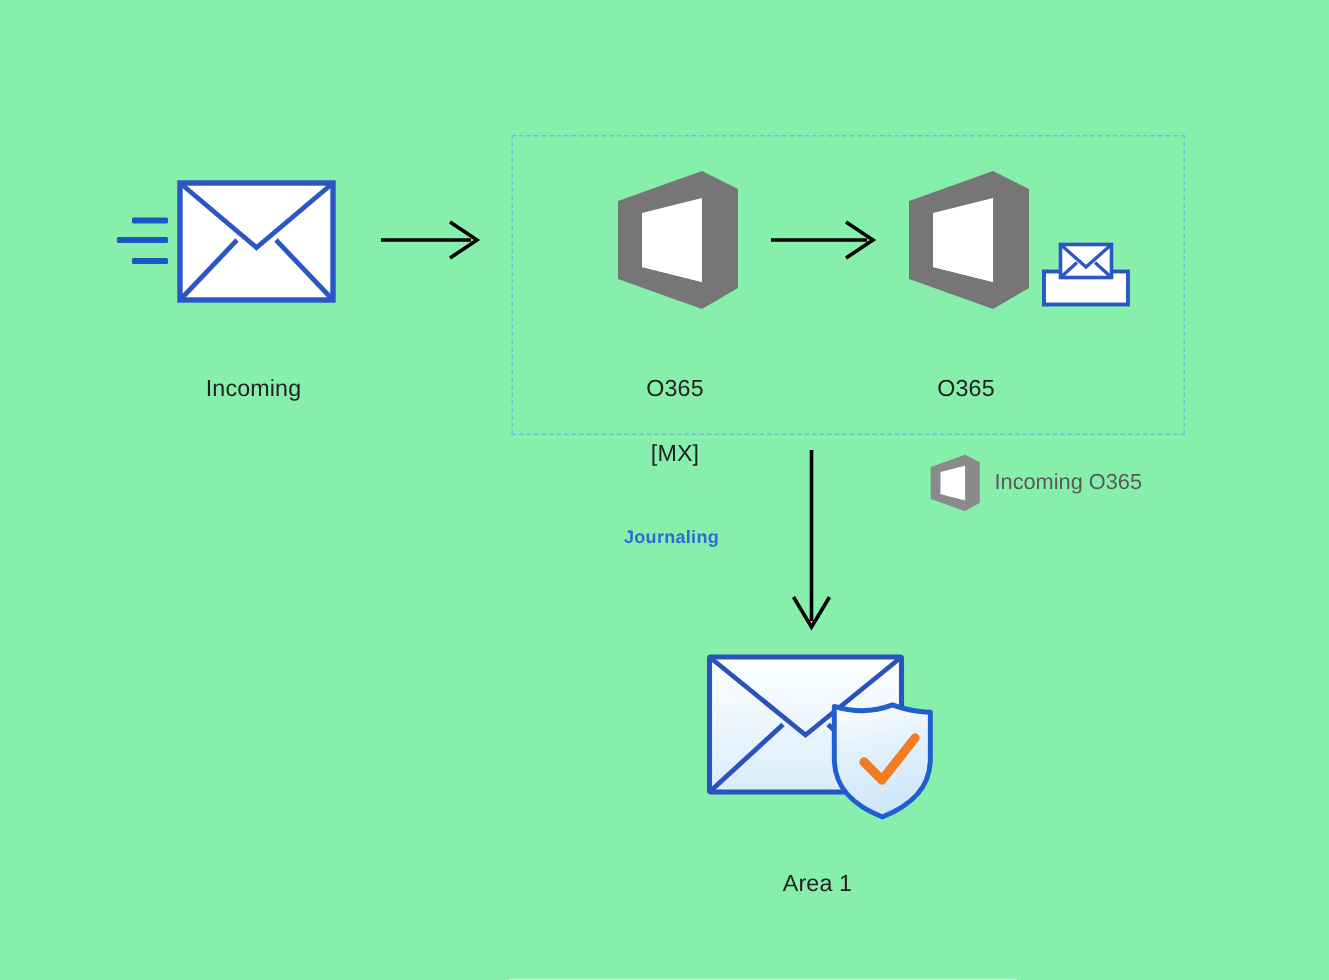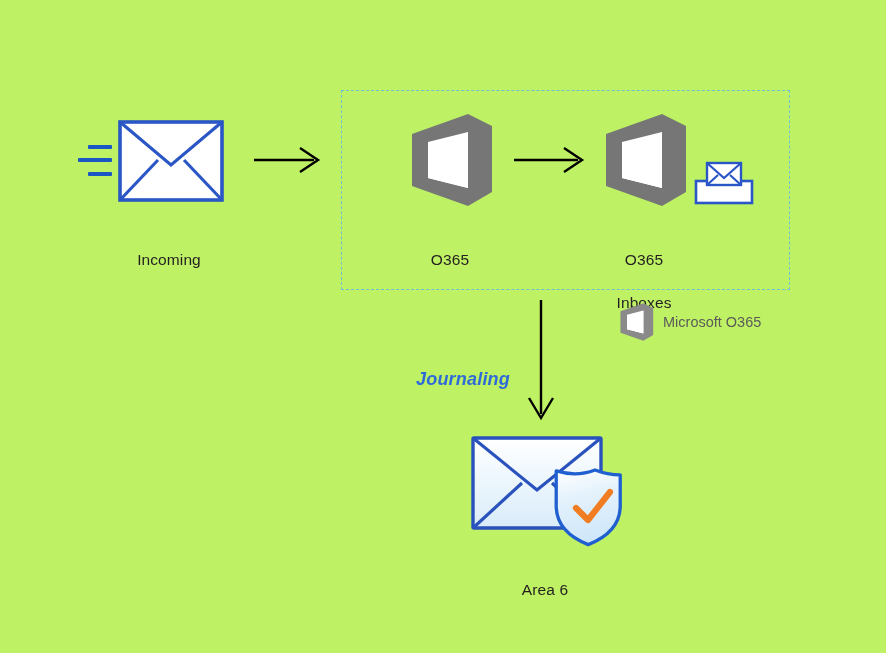--- a/index.html
+++ b/index.html
@@ -8,21 +8,21 @@
     padding: 0;
     background: #ffffff;
   }
   body {
     font-family: "Liberation Sans", sans-serif;
   }
   #diagram-canvas {
     position: relative;
     width: 886px;
     height: 653px;
-    background: #bef264;
+    background: #86efac;
     overflow: hidden;
   }
   .node {
     position: absolute;
   }
   .caption {
     position: absolute;
     text-align: center;
     color: #231f20;
     font-size: 15.5px;
@@ -51,27 +51,26 @@
     position: absolute;
     background: #1a56c4;
     height: 4px;
     border-radius: 1px;
   }
 
   
   #journaling-label {
     position: absolute;
     left: 416px;
-    top: 369px;
+    top: 351px;
     color: #2f6bd8;
-    font-size: 18px;
+    font-size: 12px;
     font-weight: bold;
     font-family: "Liberation Sans", sans-serif;
     letter-spacing: 0.2px;
-    font-style: italic;
   }
 
   
   #legend-o365 {
     position: absolute;
     left: 618px;
     top: 302px;
     display: flex;
     align-items: center;
     gap: 9px;
@@ -119,20 +118,21 @@
   <div class="node" style="left:406px; top:112px;">
     <svg width="88" height="96" viewBox="0 0 88 96">
       <path d="M62,2 L6,22 L6,74 L62,94 L86,80 L86,14 Z" fill="#767676"></path>
       <path d="M22,30 L62,20 L62,76 L22,66 Z" fill="#ffffff"></path>
       <path d="M62,20 L62,76 L22,66 L22,64 L60,73 L60,22 Z" fill="#ffffff"></path>
     </svg>
   </div>
 
   <div class="caption" style="left:380px; top:228px; width:140px;">
     <span class="caption-line">O365</span>
+    <span class="caption-line">[MX]</span>
   </div>
 
   <div class="node" style="left:514px; top:146px;">
     <svg width="70" height="28" viewBox="0 0 70 28">
       <line x1="0" y1="14" x2="64" y2="14" stroke="#000000" stroke-width="2.4"></line>
       <path d="M50,2 L68,14 L50,26" fill="none" stroke="#000000" stroke-width="2.4" stroke-linecap="butt" stroke-linejoin="miter"></path>
     </svg>
   </div>
 
   <div class="node" style="left:600px; top:112px;">
@@ -148,32 +148,31 @@
       <rect x="2" y="22" width="56" height="22" fill="#ffffff" stroke="#2a56c6" stroke-width="2.6"></rect>
       <rect x="13" y="4" width="34" height="22" fill="#ffffff" stroke="#2a56c6" stroke-width="2.4"></rect>
       <path d="M13,4 L30,19 L47,4" fill="none" stroke="#2a56c6" stroke-width="2.2"></path>
       <path d="M13,26 L24,16" fill="none" stroke="#2a56c6" stroke-width="2.2"></path>
       <path d="M47,26 L36,16" fill="none" stroke="#2a56c6" stroke-width="2.2"></path>
     </svg>
   </div>
 
   <div class="caption" style="left:574px; top:228px; width:140px;">
     <span class="caption-line">O365</span>
-    <span class="caption-line">Inboxes</span>
   </div>
 
   <div id="legend-o365">
     <span>
       <svg width="36" height="40" viewBox="0 0 88 96">
         <path d="M62,2 L6,22 L6,74 L62,94 L86,80 L86,14 Z" fill="#8a8a8a"></path>
         <path d="M22,30 L62,20 L62,76 L22,66 Z" fill="#ffffff"></path>
         <path d="M62,20 L62,76 L22,66 L22,64 L60,73 L60,22 Z" fill="#ffffff"></path>
       </svg>
     </span>
-    <span class="legend-text">Microsoft O365</span>
+    <span class="legend-text">Incoming O365</span>
   </div>
 
   <div id="journaling-label">Journaling</div>
 
   <div class="node" style="left:527px; top:300px;">
     <svg width="28" height="120" viewBox="0 0 28 120">
       <line x1="14" y1="0" x2="14" y2="114" stroke="#000000" stroke-width="2.4"></line>
       <path d="M2,98 L14,118 L26,98" fill="none" stroke="#000000" stroke-width="2.4" stroke-linecap="butt" stroke-linejoin="miter"></path>
     </svg>
   </div>
@@ -202,16 +201,16 @@
 
       <path d="M89,40 C102,44 116,44 129,39 C142,44 155,44 155,44
                L155,76 C155,96 142,108 122,116
                C102,108 89,96 89,76 Z" transform="translate(-4,4) scale(0.97) translate(4,-4)" fill="url(#shieldGrad)" stroke="#1f5fd0" stroke-width="3.4" stroke-linejoin="round"></path>
 
       <path d="M106,76 L118,88 L140,60" fill="none" stroke="#f07d22" stroke-width="6.2" stroke-linecap="round" stroke-linejoin="round"></path>
     </svg>
   </div>
 
   <div class="caption" style="left:474px; top:558px; width:142px;">
-    <span class="caption-line">Area 6</span>
+    <span class="caption-line">Area 1</span>
   </div>
 
 </div>
 
 </body></html>

